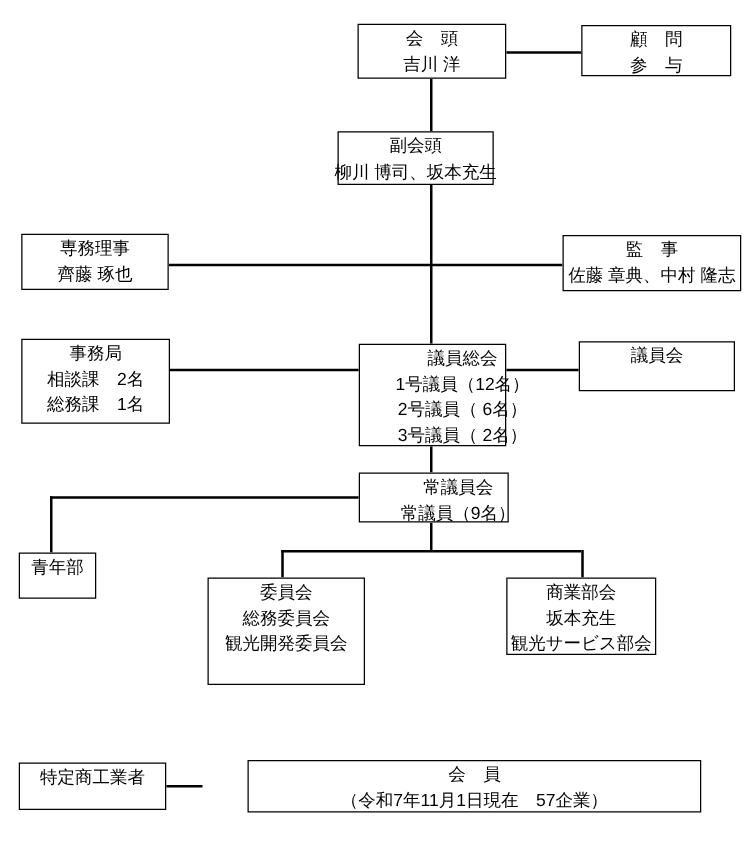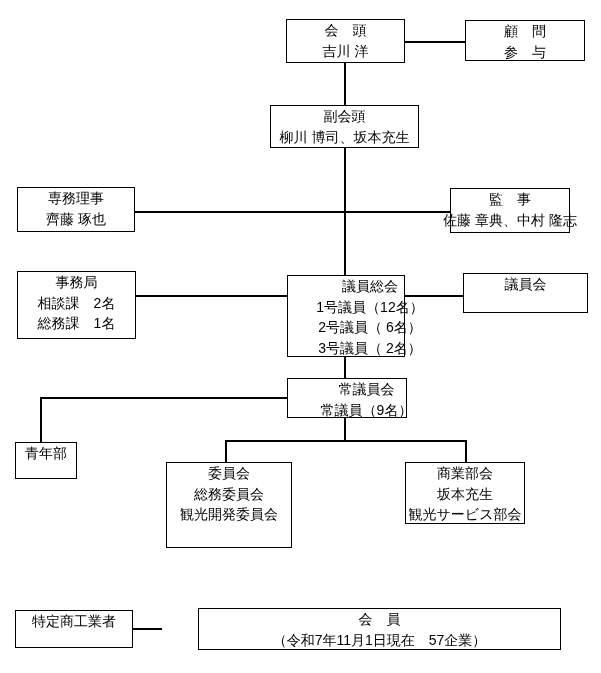--- a/index.html
+++ b/index.html
@@ -33,23 +33,23 @@
     text-align: center;
   }
   .cline {
     position: absolute;
     background: #000000;
     z-index: 1;
   }
   
   .b-president   { left: 286px; top: 19px;  width: 119px; height: 44px; }
   .b-advisor     { left: 465px; top: 20px;  width: 120px; height: 41px; }
-  .b-vicepres    { left: 270px; top: 105px; width: 149px; height: 43px; }
+  .b-vicepres    { left: 270px; top: 105px; width: 125px; height: 43px; }
   .b-execdir     { left: 17px;  top: 187px; width: 118px; height: 45px; }
-  .b-auditor     { left: 450px; top: 188px; width: 120px; height: 45px; }
+  .b-auditor     { left: 450px; top: 188px; width: 143px; height: 45px; }
   .b-secretariat { left: 17px;  top: 271px; width: 119px; height: 68px; }
   .b-cgm         { left: 287px; top: 275px; width: 118px; height: 82px; padding-left: 48px; }
   .b-council     { left: 463px; top: 273px; width: 125px; height: 40px; }
   .b-standing    { left: 287px; top: 378px; width: 120px; height: 40px; padding-left: 39px; }
   .b-youth       { left: 15px;  top: 442px; width: 62px;  height: 37px; }
   .b-committees  { left: 166px; top: 462px; width: 126px; height: 86px; }
   .b-sections    { left: 405px; top: 462px; width: 120px; height: 62px; }
   .b-designated  { left: 15px;  top: 610px; width: 118px; height: 38px; }
   .b-members     { left: 162px; top: 608px; width: 363px; height: 42px; margin-left: 36px; }
   

